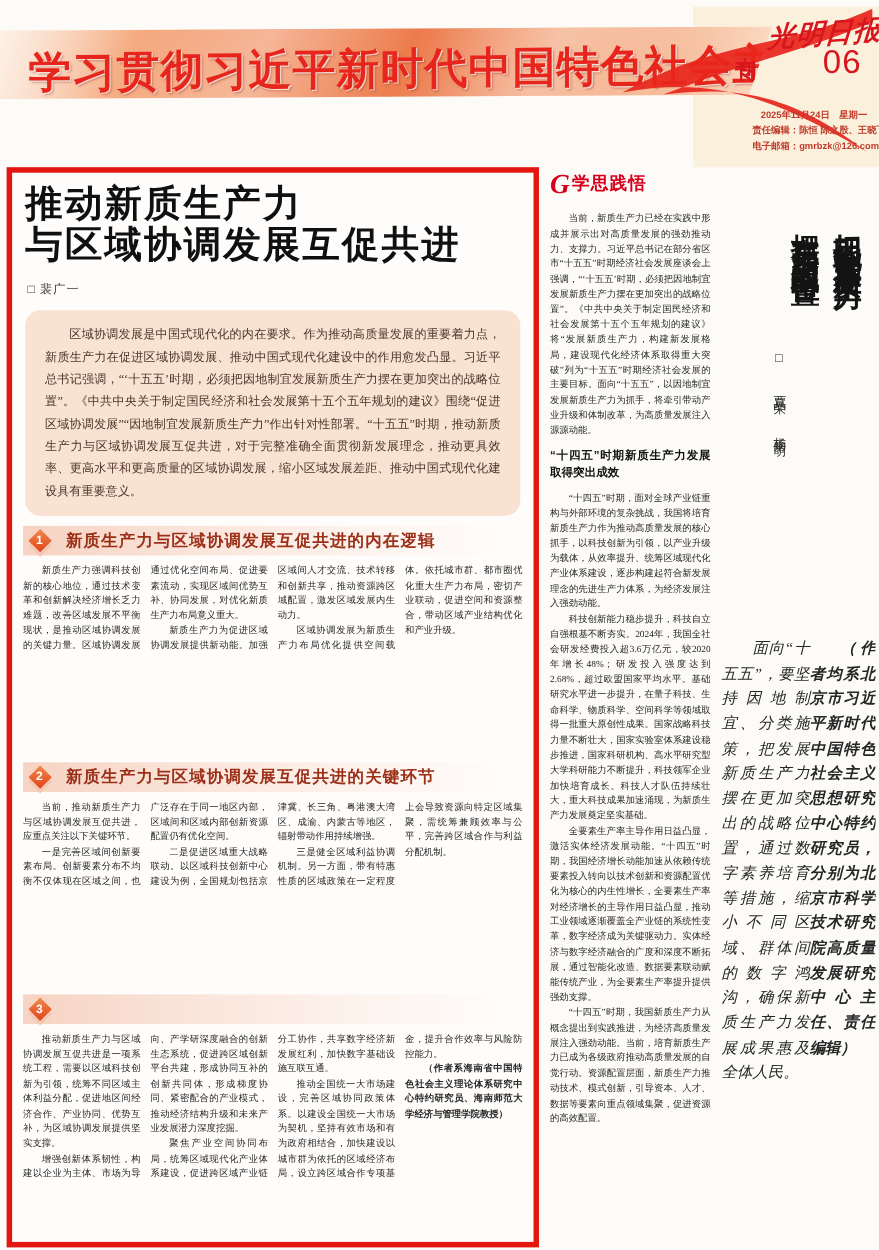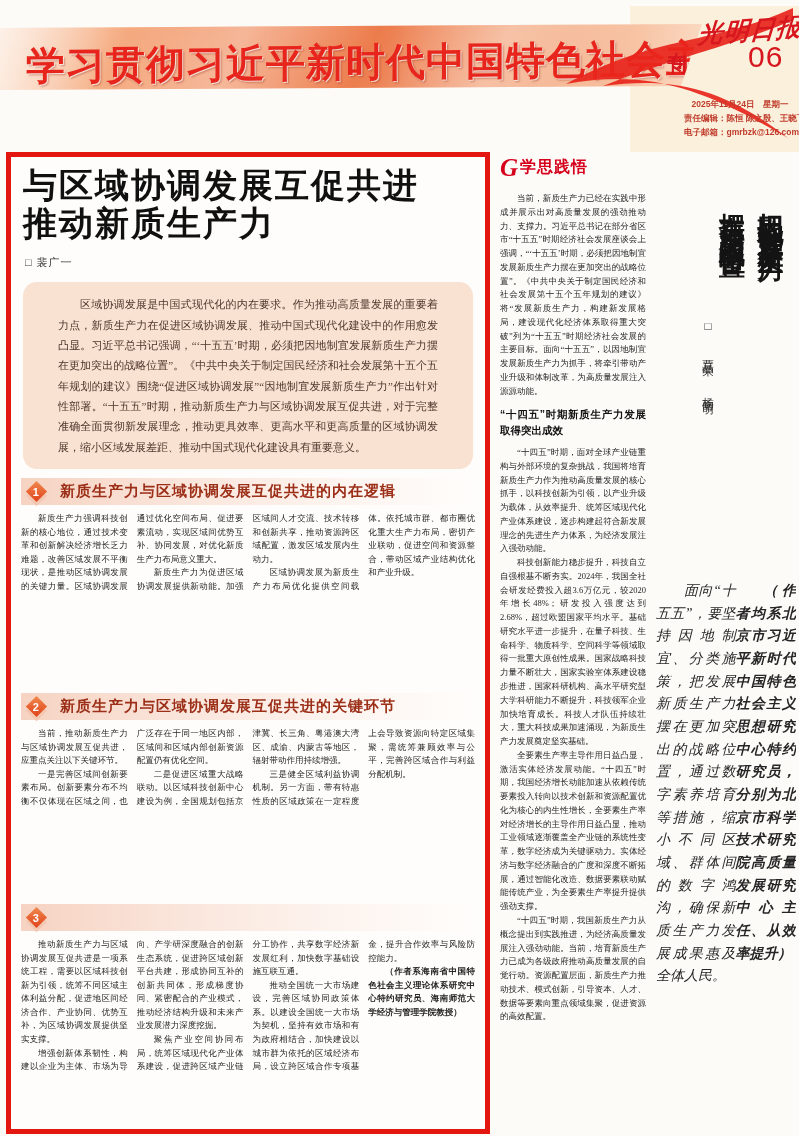--- a/index.html
+++ b/index.html
@@ -50,21 +50,21 @@
   
   .left-box{
     position:absolute;left:6px;top:152px;width:484px;height:982px;
     box-sizing:border-box;border:5px solid #e3170f;background:#fffdfb;
     padding:10px 10px 0 10px;overflow:hidden;z-index:2;
   }
   .lt{font-size:34px;font-weight:900;line-height:1.12;color:#101010;letter-spacing:2px;margin-left:2px;}
   .left-author{margin:12px 0 0 4px;font-size:11px;color:#3a3a3a;letter-spacing:1px;}
   .intro{
     margin:12px 2px 0 2px;background:#f9e2d2;border-radius:14px;
-    padding:12px 35px;font-size:11px;line-height:1.85;text-align:justify;
+    padding:12px 18px;font-size:11px;line-height:1.85;text-align:justify;
     color:#4d342a;
   }
   .intro p{margin:0;text-indent:2em;}
   .sec-strip{
     display:flex;align-items:center;height:27px;margin-top:9px;
     background:linear-gradient(90deg,#f6d3c2 0%,#fae5db 35%,#fdf4ef 70%,rgba(255,255,255,0) 100%);
   }
   .diamond{
     width:15px;height:15px;margin-left:8px;flex:0 0 auto;
     background:linear-gradient(135deg,#f08a4d,#e1411a);
@@ -146,22 +146,22 @@
 <div class="page-number">06</div>
 
 <div class="masthead-info">
   <div>2025年11月24日　星期一</div>
   <div>责任编辑：陈恒 陈之殷、王晓飞</div>
   <div>电子邮箱：gmrbzk@126.com</div>
 </div>
 
 <div class="left-box">
   <div class="lt">
+    <div>推动新质生产力</div>
     <div>与区域协调发展互促共进</div>
-    <div>推动新质生产力</div>
   </div>
   <div class="left-author">□ 裴广一</div>
 
   <div class="intro">
     <p>区域协调发展是中国式现代化的内在要求。作为推动高质量发展的重要着力点，新质生产力在促进区域协调发展、推动中国式现代化建设中的作用愈发凸显。习近平总书记强调，“‘十五五’时期，必须把因地制宜发展新质生产力摆在更加突出的战略位置”。《中共中央关于制定国民经济和社会发展第十五个五年规划的建议》围绕“促进区域协调发展”“因地制宜发展新质生产力”作出针对性部署。“十五五”时期，推动新质生产力与区域协调发展互促共进，对于完整准确全面贯彻新发展理念，推动更具效率、更高水平和更高质量的区域协调发展，缩小区域发展差距、推动中国式现代化建设具有重要意义。</p>
   </div>
 
   <div class="sec-strip">
     <div class="diamond">
         <span>1</span>
@@ -226,17 +226,17 @@
     <div class="vtitle">
       <div class="vt-line vt-line1">把因地制宜发展新质生产力</div>
       <div class="vt-line">摆在更加突出的战略位置</div>
       <div class="v-authors">□ 贾品荣　　杨雨萌</div>
     </div>
     <div class="r-col2-text">
       <div>
           <p>面向“十五五”，要坚持因地制宜、分类施策，把发展新质生产力摆在更加突出的战略位置，通过数字素养培育等措施，缩小不同区域、群体间的数字鸿沟，确保新质生产力发展成果惠及全体人民。</p>
         </div>
       <div class="flex-spacer"></div>
-      <p class="r-endnote">（作者均系北京市习近平新时代中国特色社会主义思想研究中心特约研究员，分别为北京市科学技术研究院高质量发展研究中心主任、从效率提升）</p>
+      <p class="r-endnote">（作者均系北京市习近平新时代中国特色社会主义思想研究中心特约研究员，分别为北京市科学技术研究院高质量发展研究中心主任、责任编辑）</p>
       <div class="red-bar"></div>
     </div>
   </div>
 </div>
 
 </body></html>

